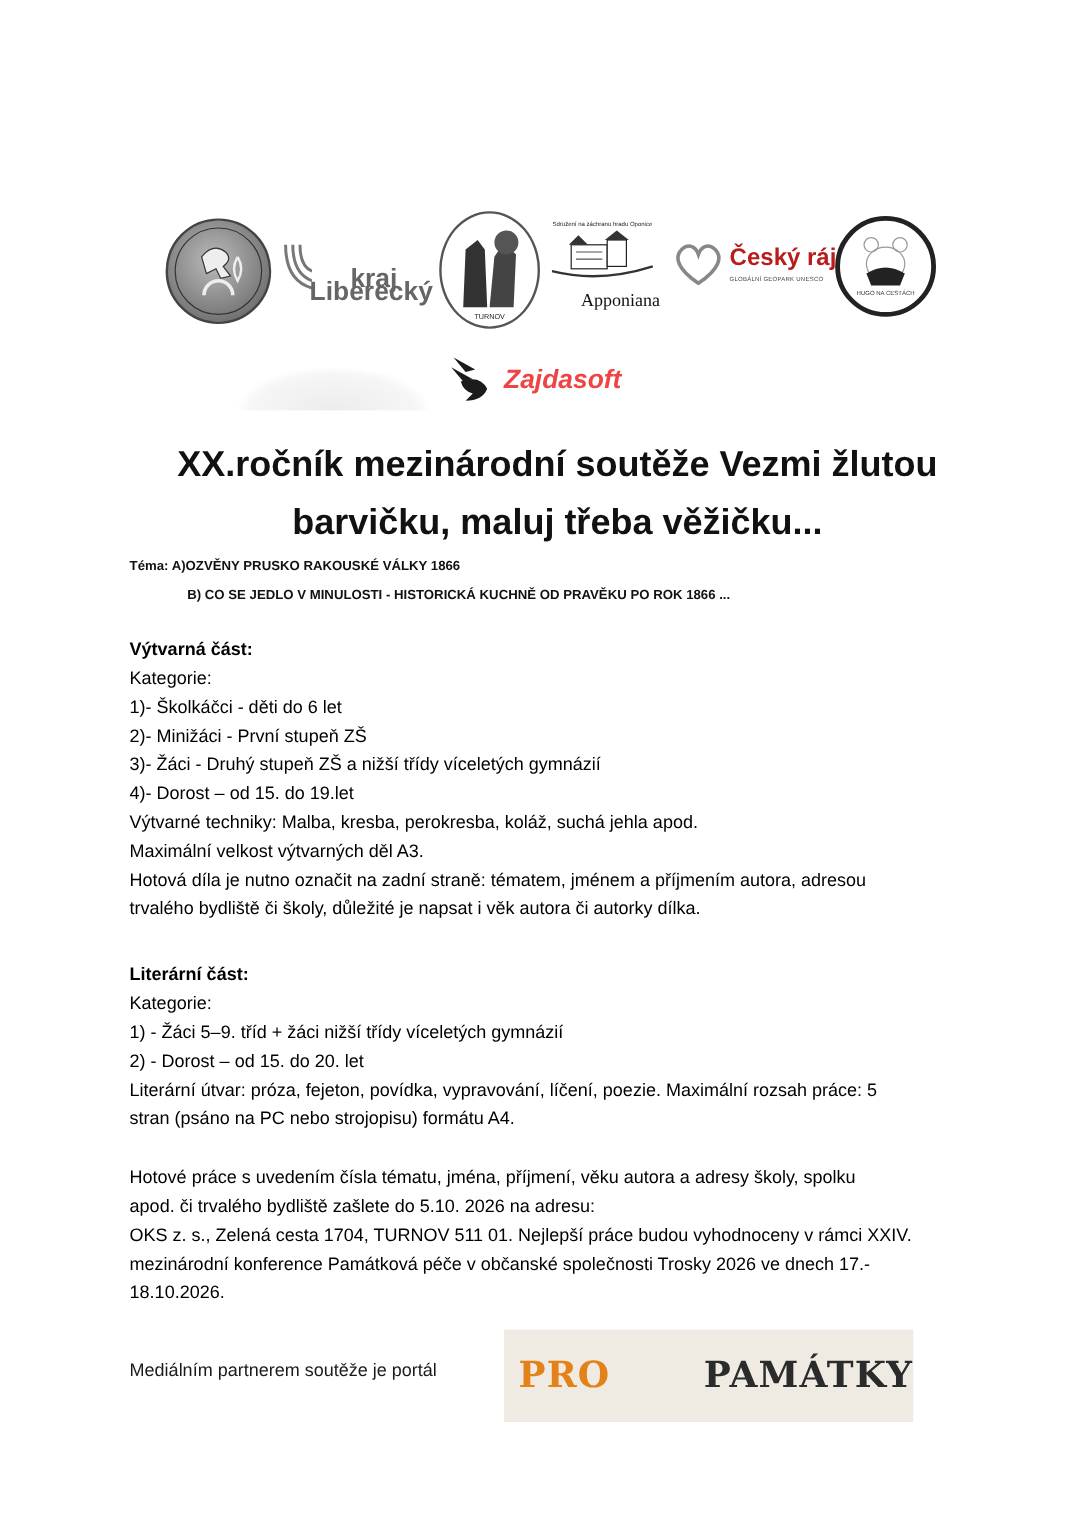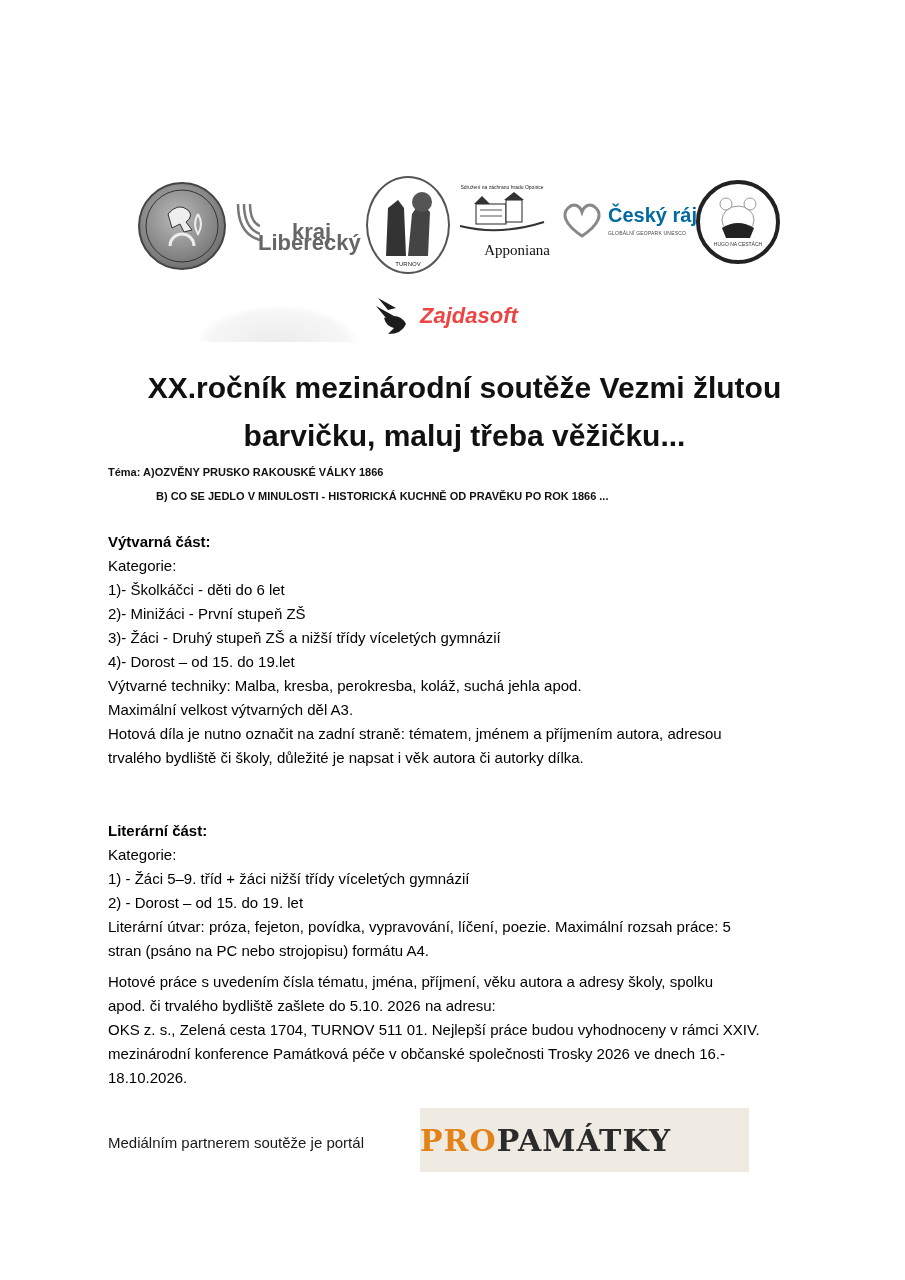--- a/index.html
+++ b/index.html
@@ -3,37 +3,37 @@
 <meta charset="utf-8">
 <style>
   html, body { margin: 0; padding: 0; background: #ffffff; }
   body { width: 905px; height: 1280px; position: relative; overflow: hidden;
          font-family: "Liberation Sans", sans-serif; color: #111; }
   .logos { position: absolute; top: 178px; left: 136px; width: 650px; height: 96px; }
   .logo { position: absolute; }
   .circle-logo { border-radius: 50%; border: 2px solid #444; background: radial-gradient(circle at 45% 40%, #bbb, #777 70%, #555); }
   .ring { position: absolute; border: 2px solid #222; border-radius: 50%; }
   .lk-text { font-weight: bold; color: #666; line-height: 0.95; font-size: 22px; }
-  .ceskyraj-name { font-weight: bold; color: #0369a1; font-size: 20px; }
+  .ceskyraj-name { font-weight: bold; color: #b91c1c; font-size: 20px; }
   .ceskyraj-sub { font-size: 5px; color: #444; letter-spacing: 0.2px; }
   .apponiana-name { font-family: "Liberation Serif", serif; font-size: 15px; color: #111; }
   .zajdasoft { position: absolute; top: 296px; left: 374px; display: flex; align-items: center; gap: 10px; }
   .zajdasoft-name { font-style: italic; font-weight: bold; font-size: 22px; color: #ef4444; }
   .watermark { position: absolute; top: 306px; left: 198px; width: 160px; height: 36px;
                background: radial-gradient(ellipse at 50% 100%, #ececec, #f6f6f6 60%, transparent 72%); }
   h1 { position: absolute; top: 352px; left: 0; width: 905px; margin: 12px; text-align: center;
        font-size: 30px; line-height: 48px; font-weight: bold; color: #111; }
   .theme { position: absolute; top: 460px; left: 108px; font-size: 11px; font-weight: bold; line-height: 24px; }
   .theme .b { padding-left: 48px; text-align: right; }
   .body { position: absolute; left: 108px; width: 700px; font-size: 15px; line-height: 24px; color: #000000; }
   .body .h { font-weight: bold; }
   .partner { position: absolute; top: 1134px; left: 108px; font-size: 15px; color: #1a1a1a; }
-  .propamatky { position: absolute; top: 1108px; left: 420px; width: 329px; height: 64px; background: #efebe3;
-                display: flex; align-items: center; justify-content: flex-start;
-                font-family: "DejaVu Serif", serif; font-weight: bold; font-size: 30px; letter-spacing: 1px; }
+  .propamatky { position: absolute; top: 1108px; left: 420px; width: 329px; height: 77px; background: #efebe3;
+                display: flex; align-items: center; justify-content: space-between;
+                font-family: "DejaVu Serif", serif; font-weight: bold; font-size: 30px; letter-spacing: 1px; padding-left: 12px; }
   .pro { color: #e4821a; }
   .pam { color: #2b2b2b; }
 </style>
 </head>
 <body>
 
 <div class="logos">
 
   <div class="logo circle-logo" style="left:2px; top:4px; width:84px; height:84px;">
     <svg width="84" height="84">
@@ -122,34 +122,34 @@
   <div>1)- Školkáčci - děti do 6 let</div>
   <div>2)- Minižáci - První stupeň ZŠ</div>
   <div>3)- Žáci - Druhý stupeň ZŠ a nižší třídy víceletých gymnázií</div>
   <div>4)- Dorost – od 15. do 19.let</div>
   <div>Výtvarné techniky: Malba, kresba, perokresba, koláž, suchá jehla apod.</div>
   <div>Maximální velkost výtvarných děl A3.</div>
   <div>Hotová díla je nutno označit na zadní straně: tématem, jménem a příjmením autora, adresou</div>
   <div>trvalého bydliště či školy, důležité je napsat i věk autora či autorky dílka.</div>
 </div>
 
-<div class="body" style="top:801px;margin-top:18px;">
+<div class="body" style="top:801px;">
   <div class="h">Literární část:</div>
   <div>Kategorie:</div>
   <div>1) - Žáci 5–9. tříd + žáci nižší třídy víceletých gymnázií</div>
-  <div>2) - Dorost – od 15. do 19. let</div>
+  <div>2) - Dorost – od 15. do 20. let</div>
   <div>Literární útvar: próza, fejeton, povídka, vypravování, líčení, poezie. Maximální rozsah práce: 5</div>
   <div>stran (psáno na PC nebo strojopisu) formátu A4.</div>
 </div>
 
 <div class="body" style="top:970px;">
   <div>Hotové práce s uvedením čísla tématu, jména, příjmení, věku autora a adresy školy, spolku</div>
   <div>apod. či trvalého bydliště zašlete do 5.10. 2026 na adresu:</div>
   <div>OKS z. s., Zelená cesta 1704, TURNOV 511 01. Nejlepší práce budou vyhodnoceny v rámci XXIV.</div>
-  <div>mezinárodní konference Památková péče v občanské společnosti Trosky 2026 ve dnech 16.-</div>
+  <div>mezinárodní konference Památková péče v občanské společnosti Trosky 2026 ve dnech 17.-</div>
   <div>18.10.2026.</div>
 </div>
 
 <div class="partner">Mediálním partnerem soutěže je portál</div>
 <div class="propamatky">
   <span class="pro">PRO</span>
     <span class="pam">PAMÁTKY</span>
 </div>
 
 </body></html>

